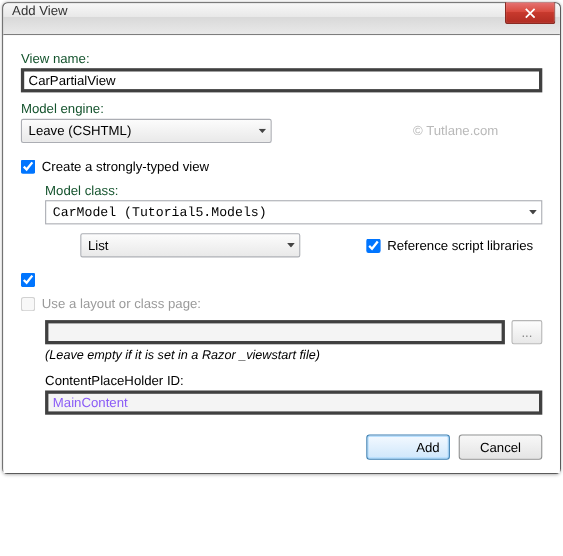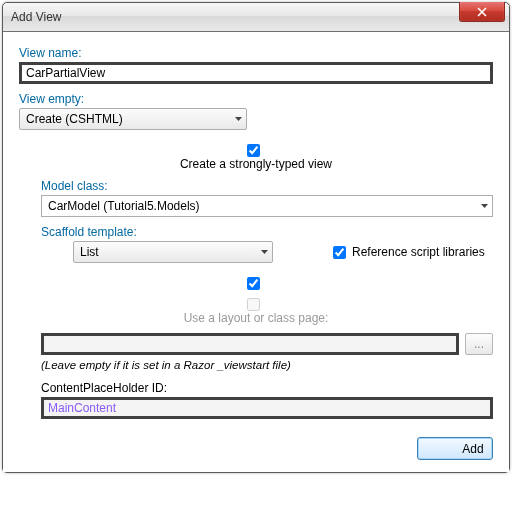--- a/index.html
+++ b/index.html
@@ -18,21 +18,20 @@
     border-radius: 5px;
     background: #fff;
     box-shadow: 0 0 3px rgba(0,0,0,0.3);
   }
   .titlebar {
     height: 28px;
     background: linear-gradient(to bottom, #f7f7f7 0%, #e8e8e8 45%, #d9d9d9 46%, #e9e9e9 100%);
     border-bottom: 1px solid #6f6f6f;
     border-radius: 5px 5px 0 0;
     display: flex;
-    align-items: center;
     padding-left: 8px;
     position: relative;
   }
   .titlebar-title {
     color: #333;
     font-size: 12px;
   }
   .close-btn {
     position: absolute;
     right: 4px;
@@ -48,21 +47,21 @@
     justify-content: center;
     color: #fff;
     box-shadow: inset 0 0 1px rgba(255,255,255,0.5);
   }
   .close-btn svg { width:10px; height:10px; }
   .content {
     padding: 14px 16px 12px 16px;
     background: #fff;
   }
   .label {
-    color: #0369a1;
+    color: #14532d;
     margin-bottom: 2px;
   }
   .text-input {
     width: 100%;
     box-sizing: border-box;
     height: 22px;
     border: 3px solid #404040;
     padding: 2px 4px;
     font-family: inherit;
     font-size: 12px;
@@ -79,34 +78,34 @@
     box-sizing: border-box;
     display: flex;
     align-items: center;
     padding-left: 6px;
     font-size: 12px;
   }
   .combo-wide {
     width: 100%;
     background: #fff;
     border-radius: 0;
+    font-family: Liberation Mono, monospace;
   }
   .combo-arrow {
     position: absolute;
     right: 4px;
     top: 50%;
     transform: translateY(-50%);
   }
   .combo-arrow svg { width:7px; height:4px; display:block; }
   .cb-row {
     display: flex;
     align-items: center;
     margin-top: 14px;
     margin-bottom: 8px;
-    flex-direction: column;
   }
   .cb-row input[type=checkbox] {
     margin: 0 6px 0 0;
     width: 13px;
     height: 13px;
   }
   .cb-row.disabled { color: #9a9a9a; }
   .indent {
     margin-left: 22px;
   }
@@ -200,49 +199,49 @@
           <path d="M1 1 L9 9 M9 1 L1 9" stroke="#fff" stroke-width="1.6" fill="none"></path>
         </svg>
     </div>
   </div>
 
   <div class="content">
 
     <div class="label">View name:</div>
     <input class="text-input row-gap" type="text" value="CarPartialView" style="">
 
-    <div class="label">View empty:</div>
+    <div class="label">Model engine:</div>
     <div class="engine-row">
       <div class="combo">
-        <span>Create (CSHTML)</span>
+        <span>Leave (CSHTML)</span>
         <span class="combo-arrow">
             <svg viewBox="0 0 7 4">
               <path d="M0 0 L3.5 4 L7 0 Z" fill="#444"></path>
             </svg>
           </span>
       </div>
+      <span class="watermark">© Tutlane.com</span>
     </div>
 
     <div class="cb-row">
       <input type="checkbox" checked="" style="">
       <span>Create a strongly-typed view</span>
     </div>
 
     <div class="indent">
       <div class="label">Model class:</div>
       <div class="combo combo-wide row-gap">
         <span>CarModel (Tutorial5.Models)</span>
         <span class="combo-arrow">
             <svg viewBox="0 0 7 4">
               <path d="M0 0 L3.5 4 L7 0 Z" fill="#444"></path>
             </svg>
           </span>
       </div>
 
-      <div class="label">Scaffold template:</div>
       <div class="scaffold-row">
         <div class="combo" style="width:200px">
           <span>List</span>
           <span class="combo-arrow">
               <svg viewBox="0 0 7 4">
                 <path d="M0 0 L3.5 4 L7 0 Z" fill="#444"></path>
               </svg>
             </span>
         </div>
         <div class="ref-cb">
@@ -269,16 +268,17 @@
           </div>
       </div>
       <div class="hint">(Leave empty if it is set in a Razor _viewstart file)</div>
 
       <div class="label disabled-text" style="margin-top:10px">ContentPlaceHolder ID:</div>
       <input class="text-input disabled-input" type="text" disabled="" value="MainContent" style="">
     </div>
 
     <div class="button-bar">
       <button class="btn primary">Add</button>
+      <button class="btn">Cancel</button>
     </div>
 
   </div>
 </div>
 
 </body></html>

